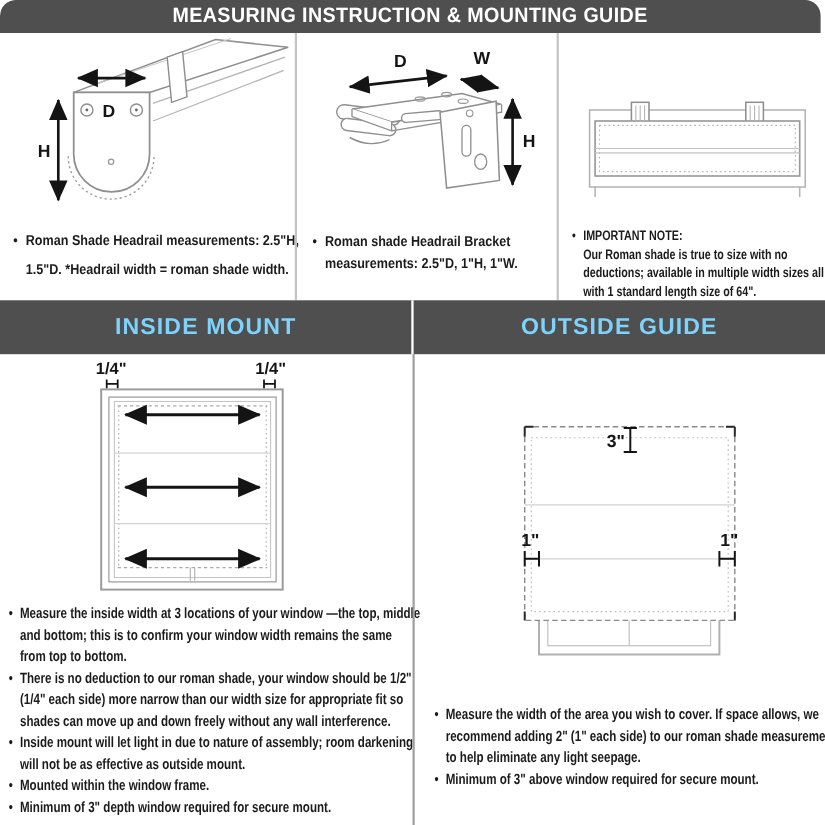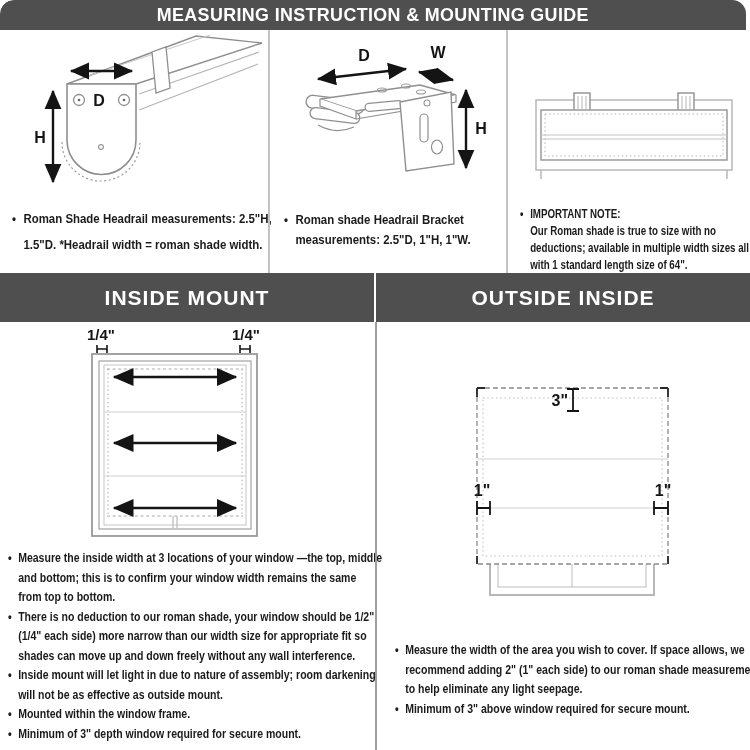--- a/index.html
+++ b/index.html
@@ -24,21 +24,21 @@
   .c3t{top:176px;left:12px;right:4px;line-height:17px;font-size:12.5px;}
   
   .cond-sm{transform:scaleX(.88);transform-origin:0 0;width:113%;}
   .cond{transform:scaleX(.78);transform-origin:0 0;width:128%;}
   
   .b-row{display:flex;align-items:flex-start;}
   .mk{flex:none;width:13px;}
   .tx{flex:1;}
   
   .mount-bars{position:absolute;top:273px;left:0;width:750px;height:49px;display:flex;}
-  .bar{flex:1;background:#4f4f4f;color:#ffffff;display:flex;align-items:center;justify-content:center;
+  .bar{flex:1;background:#4f4f4f;color:#7dd3fc;display:flex;align-items:center;justify-content:center;
        font-size:21px;letter-spacing:1px;}
   .bar-r{border-left:2px solid #fff;}
   
   .bottom-row{position:absolute;top:322px;left:0;width:750px;height:428px;display:flex;}
   .b-col{position:relative;width:375px;height:428px;box-sizing:border-box;}
   .b-col-right{border-left:2px solid #9f9f9f;}
   .b-col svg{position:absolute;top:0;left:0;}
   .b-text{position:absolute;font-size:13.5px;line-height:19.5px;}
   .it{top:226px;left:8px;right:14px;}
   .ot{top:318px;left:18px;right:10px;}
@@ -167,21 +167,21 @@
             <div>IMPORTANT NOTE:</div>
             <div>Our Roman shade is true to size with no deductions; available in multiple width sizes all with 1 standard length size of 64".</div>
           </div>
         </div>
       </div>
     </section>
   </div>
 
   <div class="mount-bars">
     <div class="bar">INSIDE MOUNT</div>
-    <div class="bar bar-r">OUTSIDE INSIDE</div>
+    <div class="bar bar-r">OUTSIDE GUIDE</div>
   </div>
 
   <div class="bottom-row">
 
     <section class="b-col">
       <svg width="375" height="224" viewBox="0 0 375 224">
         <defs>
           <marker id="ar4" markerWidth="9" markerHeight="8" refX="7.5" refY="4" orient="auto-start-reverse">
             <path d="M0,0.5 L8,4 L0,7.5 Z" fill="#141414"></path>
           </marker>

